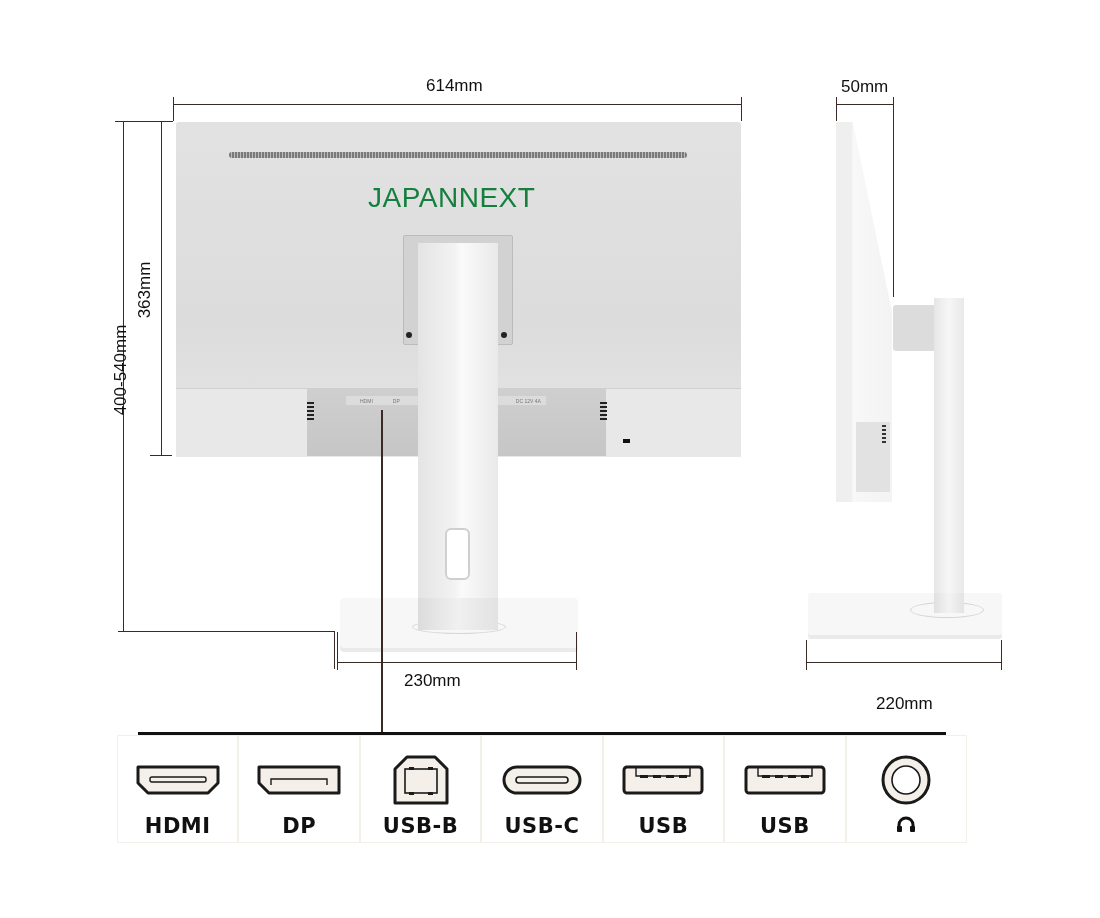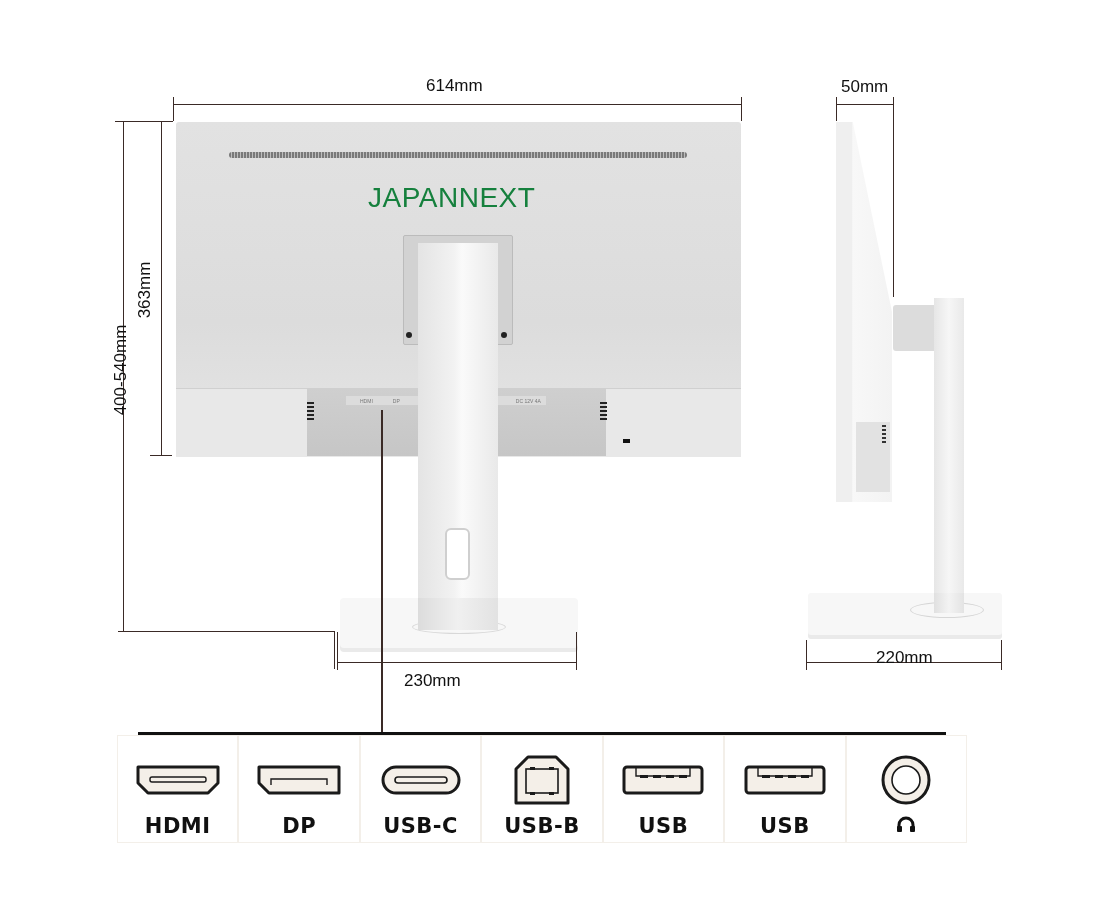--- a/index.html
+++ b/index.html
@@ -84,21 +84,21 @@
 
   <div class="abs" style="left:934px;top:298px;width:30px;height:315px;background:linear-gradient(90deg,#e6e6e6,#f6f6f6 50%,#e9e9e9);"></div>
 
   <div class="abs" style="left:808px;top:593px;width:194px;height:42px;background:#f7f7f7;border-radius:3px;box-shadow:0 4px 0 #eaeaea;"></div>
   <div class="abs" style="left:910px;top:602px;width:72px;height:14px;border:1px solid #d6d6d6;border-radius:50%;"></div>
   <div class="abs" style="left:934px;top:593px;width:30px;height:20px;background:linear-gradient(90deg,#e0e0e0,#f3f3f3 50%,#e3e3e3);"></div>
 
   <div class="abs line" style="left:806px;top:640px;width:1px;height:30px;"></div>
   <div class="abs line" style="left:1001px;top:640px;width:1px;height:30px;"></div>
   <div class="abs line" style="left:807px;top:662px;width:194px;height:1px;"></div>
-  <div class="abs dim-label" style="left:876px;top:648px;">220mm</div>
+  <div class="abs dim-label" style="left:876px;top:694px;">220mm</div>
 </div>
 
 <div class="abs" style="left:138px;top:732px;width:808px;height:3px;background:#111;"></div>
 
 <div class="port-strip">
 
   <div class="port-cell">
     <div class="port-icon">
       <svg width="84" height="30" viewBox="0 0 84 30">
         <path d="M2 2 H82 V18 L72 28 H12 L2 18 Z" fill="#f4efe8" stroke="#1a1a1a" stroke-width="3" stroke-linejoin="round"></path>
@@ -113,40 +113,40 @@
       <svg width="84" height="30" viewBox="0 0 84 30">
         <path d="M2 2 H82 V28 H12 L2 18 Z" fill="#f4efe8" stroke="#1a1a1a" stroke-width="3" stroke-linejoin="round"></path>
         <path d="M14 20 V14 H70 V20" fill="none" stroke="#1a1a1a" stroke-width="1.4"></path>
       </svg>
     </div>
     <div class="port-label">DP</div>
   </div>
 
   <div class="port-cell">
     <div class="port-icon">
-      <svg width="80" height="30" viewBox="0 0 80 30">
-        <rect x="2" y="2" width="76" height="26" rx="13" fill="#f4efe8" stroke="#1a1a1a" stroke-width="3"></rect>
-        <rect x="14" y="12" width="52" height="6" rx="3" fill="none" stroke="#1a1a1a" stroke-width="1.6"></rect>
-      </svg>
-    </div>
-    <div class="port-label">USB-C</div>
-  </div>
-
-  <div class="port-cell">
-    <div class="port-icon">
       <svg width="56" height="50" viewBox="0 0 56 50">
         <path d="M14 2 H42 L54 14 V48 H2 V14 Z" fill="#f4efe8" stroke="#1a1a1a" stroke-width="3" stroke-linejoin="round"></path>
         <rect x="12" y="14" width="32" height="24" fill="none" stroke="#1a1a1a" stroke-width="1.6"></rect>
         <rect x="16" y="12" width="5" height="3" fill="#1a1a1a"></rect>
           <rect x="35" y="12" width="5" height="3" fill="#1a1a1a"></rect>
         <rect x="16" y="37" width="5" height="3" fill="#1a1a1a"></rect>
           <rect x="35" y="37" width="5" height="3" fill="#1a1a1a"></rect>
       </svg>
     </div>
     <div class="port-label">USB-B</div>
+  </div>
+
+  <div class="port-cell">
+    <div class="port-icon">
+      <svg width="80" height="30" viewBox="0 0 80 30">
+        <rect x="2" y="2" width="76" height="26" rx="13" fill="#f4efe8" stroke="#1a1a1a" stroke-width="3"></rect>
+        <rect x="14" y="12" width="52" height="6" rx="3" fill="none" stroke="#1a1a1a" stroke-width="1.6"></rect>
+      </svg>
+    </div>
+    <div class="port-label">USB-C</div>
   </div>
 
   <div class="port-cell">
     <div class="port-icon">
       <svg width="82" height="30" viewBox="0 0 82 30">
         <rect x="2" y="2" width="78" height="26" rx="3" fill="#f4efe8" stroke="#1a1a1a" stroke-width="3"></rect>
         <path d="M14 3 V11 H68 V3" fill="none" stroke="#1a1a1a" stroke-width="1.4"></path>
         <g fill="#1a1a1a">
             <rect x="18" y="10" width="8" height="3"></rect>
             <rect x="31" y="10" width="8" height="3"></rect>

